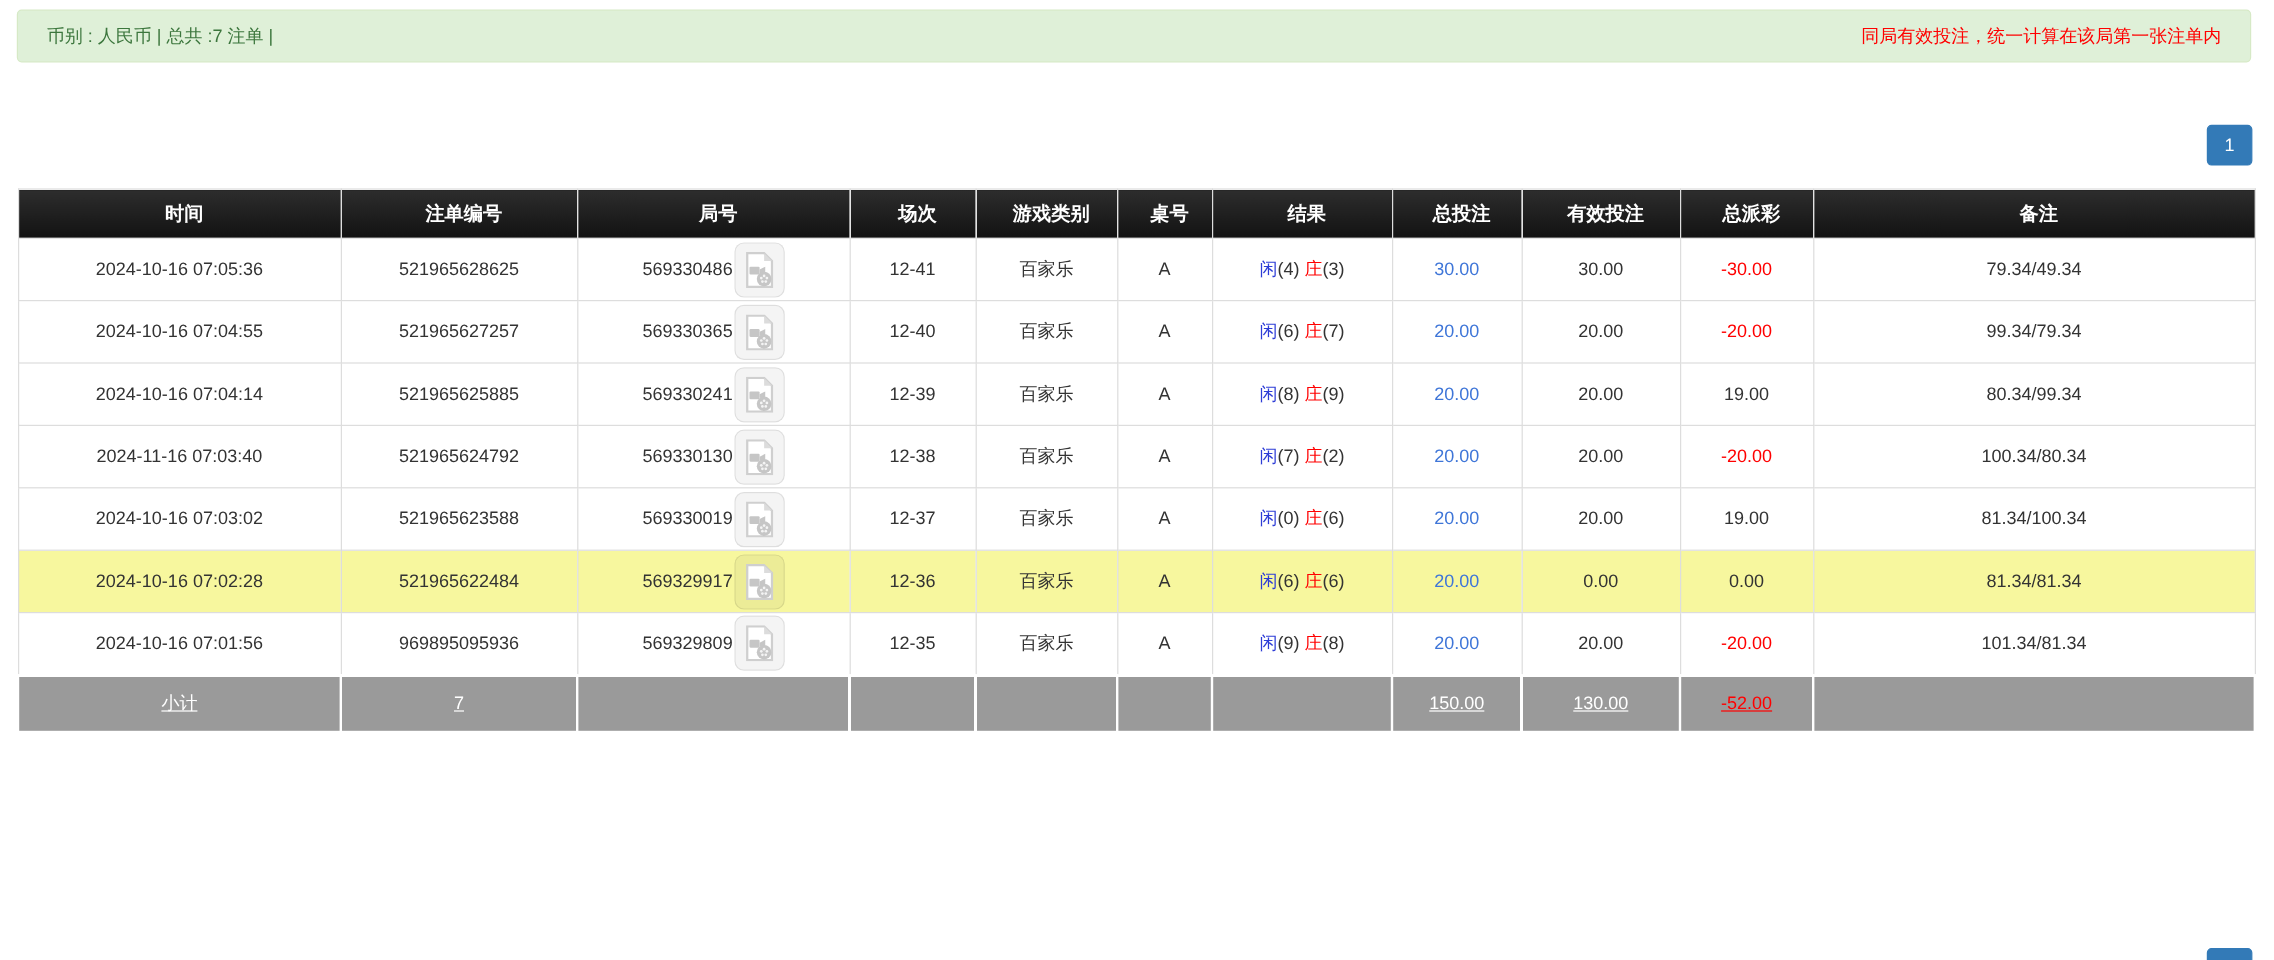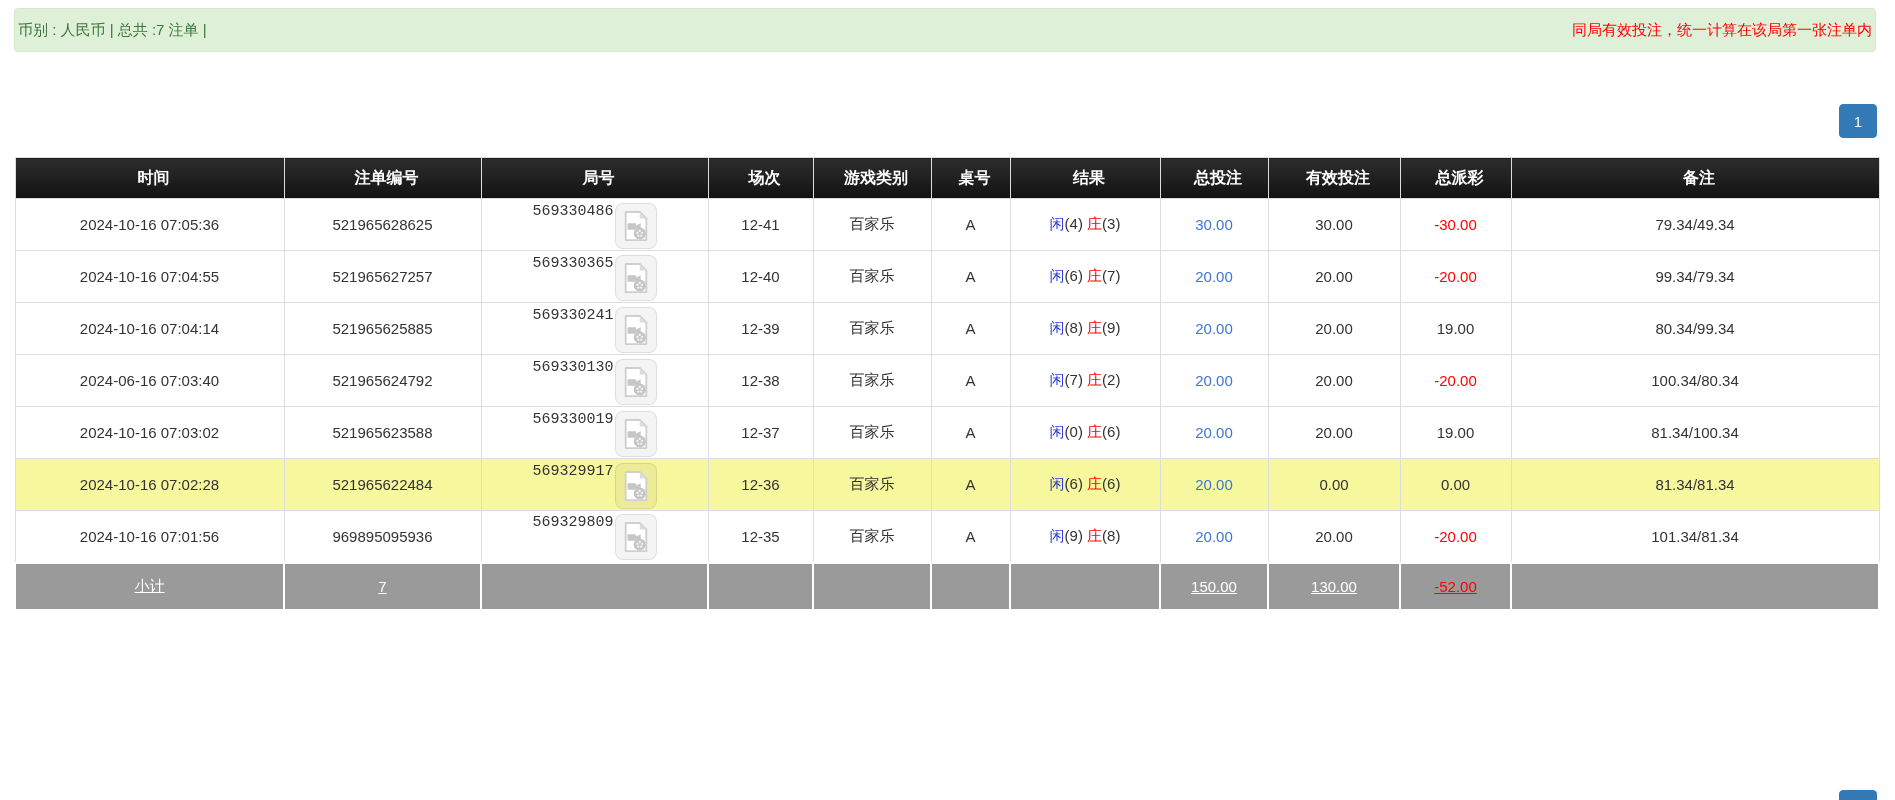--- a/index.html
+++ b/index.html
@@ -13,21 +13,21 @@
     color: var(--text-dark, #333);
   }
 
   
   .alert {
     position: absolute; top: 8px; left: 14px; right: 19px; height: 44px;
     background: var(--alert-bg, #dff0d8);
     border: 1px solid var(--alert-border, #d6e9c6);
     border-radius: 4px;
     display: flex; align-items: center; justify-content: space-between;
-    padding: 0 3px;
+    padding: 0 24px;
     font-size: 15px;
   }
   .alert .left  { color: var(--alert-text, #3c763d); }
   .alert .right { color: var(--notice-red, #ff0000); }
 
   
   .pager {
     position: absolute; right: 18px;
     display: flex;
   }
@@ -72,21 +72,21 @@
     border: 2px solid #fff;
     font-size: 15px;
     text-decoration: underline;
   }
 
   .p  { color: var(--player-blue, #2d3cd6); }
   .b  { color: var(--banker-red, #ff0000); }
   .link { color: var(--link-blue, #3f76d8); cursor: pointer; }
   td.red, .records tbody tr.sum td.red { color: var(--negative-red, #ff0000); }
 
-  .round-wrap { display: inline-flex; align-items: flex-start; gap: 1px; justify-content: center; font-family: Liberation Mono, monospace; }
+  .round-wrap { display: inline-flex; align-items: center; gap: 1px; justify-content: center; }
   .vbtn {
     width: 42px; height: 46px;
     background: rgba(0,0,0,0.045);
     border: 1px solid rgba(0,0,0,0.09);
     border-radius: 8px;
     display: inline-flex; align-items: center; justify-content: center;
     cursor: pointer; padding: 0;
   }
 </style>
 </head>
@@ -224,21 +224,21 @@
         <td>12-39</td>
         <td>百家乐</td>
         <td>A</td>
         <td><span class="p">闲</span><span>(8) </span><span class="b">庄</span><span>(9)</span></td>
         <td><span class="link">20.00</span></td>
         <td>20.00</td>
         <td>19.00</td>
         <td>80.34/99.34</td>
       </tr>
       <tr class="data-row">
-        <td>2024-06-16 07:03:40</td>
+        <td>2024-11-16 07:03:40</td>
         <td>521965624792</td>
         <td><span class="round-wrap">
             <span>569330130</span>
             <button class="vbtn">
               <svg viewBox="0 0 26 32" width="26" height="30">
                 <path d="M2 1 h15 l7 7 v23 h-22 z" fill="#ffffff" stroke="#cfcfcf" stroke-width="2"></path>
                 <path d="M17 1 l7 7 h-7 z" fill="#dcdcdc"></path>
                 <g fill="#c6c6c6">
                   <rect x="4" y="13" width="9" height="7" rx="1"></rect>
                   <path d="M13 15.5 l5 -2.5 v8 l-5 -2.5 z"></path>

